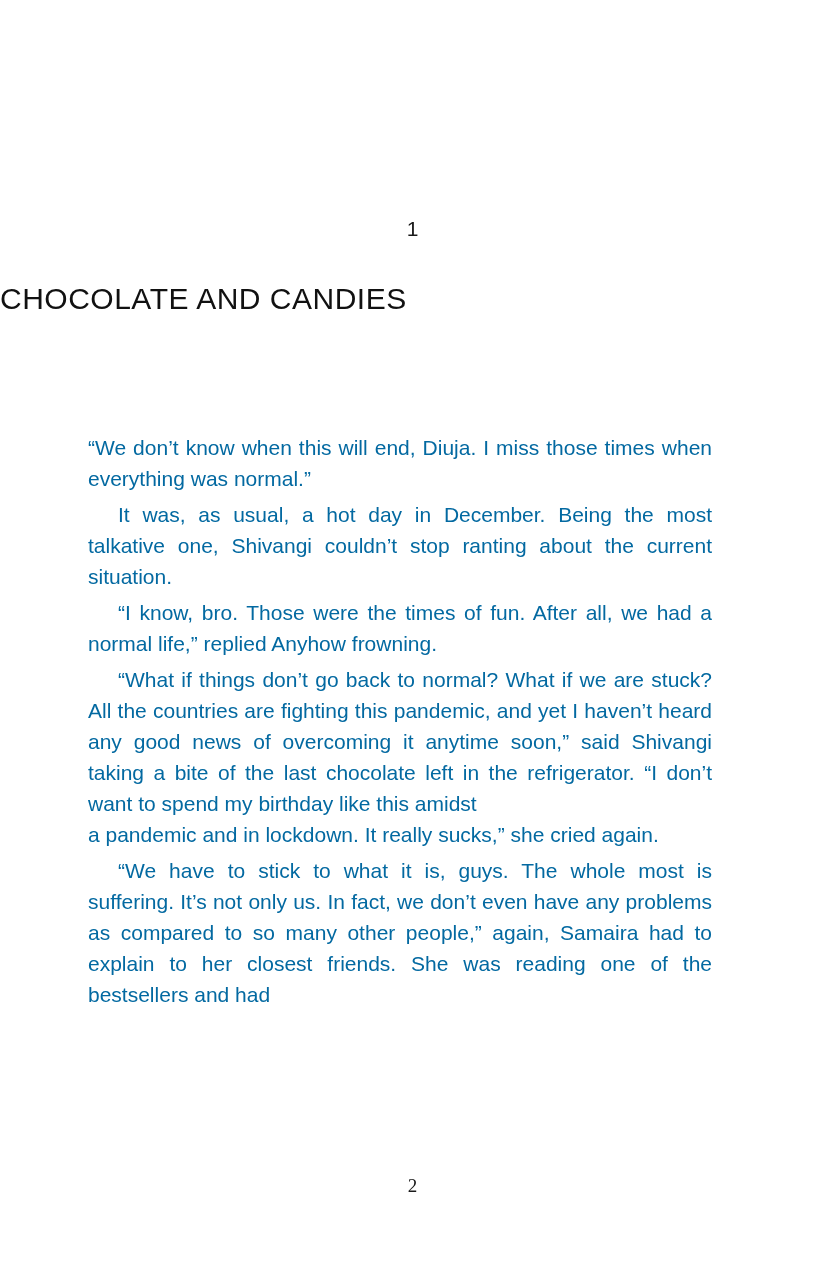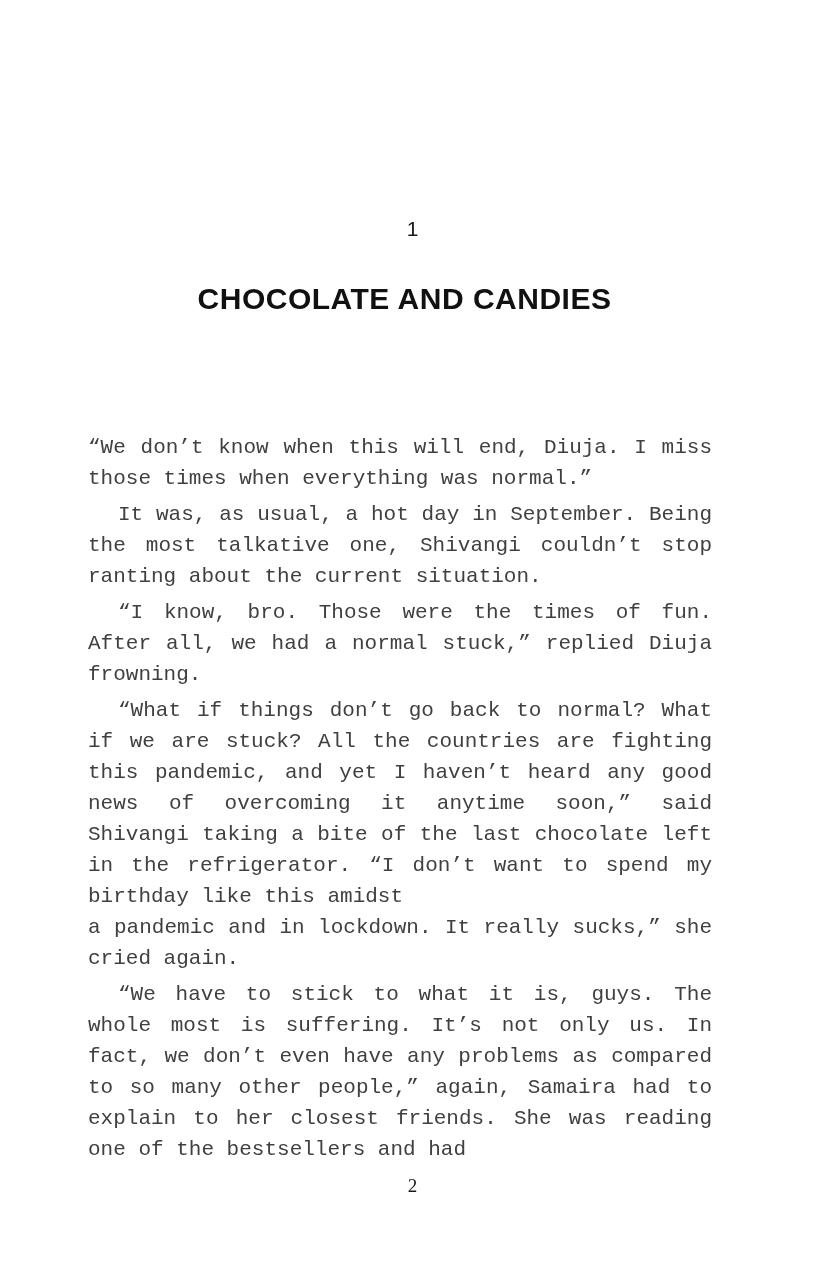--- a/index.html
+++ b/index.html
@@ -22,35 +22,35 @@
     padding-top: 218px;
     text-align: center;
     font-family: "Liberation Sans", sans-serif;
     font-weight: 400;
     font-size: 21px;
     line-height: 1;
     color: #1a1a1a;
   }
   .chapter-title {
     margin: 45px 16px 0 0;
-    text-align: center;
+    text-align: left;
     font-family: "Liberation Sans", sans-serif;
-    font-weight: 700;
+    font-weight: 400;
     font-size: 30px;
     line-height: 1;
     letter-spacing: 0.5px;
     color: #111111;
   }
   .body-text {
     margin: 118px 113px 0 88px;
-    font-family: Liberation Mono, monospace;
+    font-family: Liberation Sans, sans-serif;
     font-size: 21px;
     line-height: 31px;
     text-align: justify;
-    color: #404040;
+    color: #0369a1;
   }
   p.para {
     margin: 0 0 5px 0;
     white-space: pre-line; 
   }
   p.para.indent {
     text-indent: 30px;
   }
   .folio {
     position: absolute;
@@ -69,21 +69,21 @@
 
 <div class="page">
   <header>
     <div class="chapter-number">1</div>
     <h1 class="chapter-title">CHOCOLATE AND CANDIES</h1>
   </header>
 
   <main class="body-text">
 
   <p class="para">“We don’t know when this will end, Diuja. I miss those times when everything was normal.”</p>
-      <p class="para indent">It was, as usual, a hot day in September. Being the most talkative one, Shivangi couldn’t stop ranting about the current situation.</p>
-      <p class="para indent">“I know, bro. Those were the times of fun. After all, we had a normal stuck,” replied Diuja frowning.</p>
+      <p class="para indent">It was, as usual, a hot day in December. Being the most talkative one, Shivangi couldn’t stop ranting about the current situation.</p>
+      <p class="para indent">“I know, bro. Those were the times of fun. After all, we had a normal life,” replied Anyhow frowning.</p>
       <p class="para indent">“What if things don’t go back to normal? What if we are stuck? All the countries are fighting this pandemic, and yet I haven’t heard any good news of overcoming it anytime soon,” said Shivangi taking a bite of the last chocolate left in the refrigerator. “I don’t want to spend my birthday like this amidst
 a pandemic and in lockdown. It really sucks,” she cried again.</p>
       <p class="para indent">“We have to stick to what it is, guys. The whole most is suffering. It’s not only us. In fact, we don’t even have any problems as compared to so many other people,” again, Samaira had to explain to her closest friends. She was reading one of the bestsellers and had</p>
     </main>
 
   <footer class="folio">2</footer>
 </div>
 
 </body></html>

